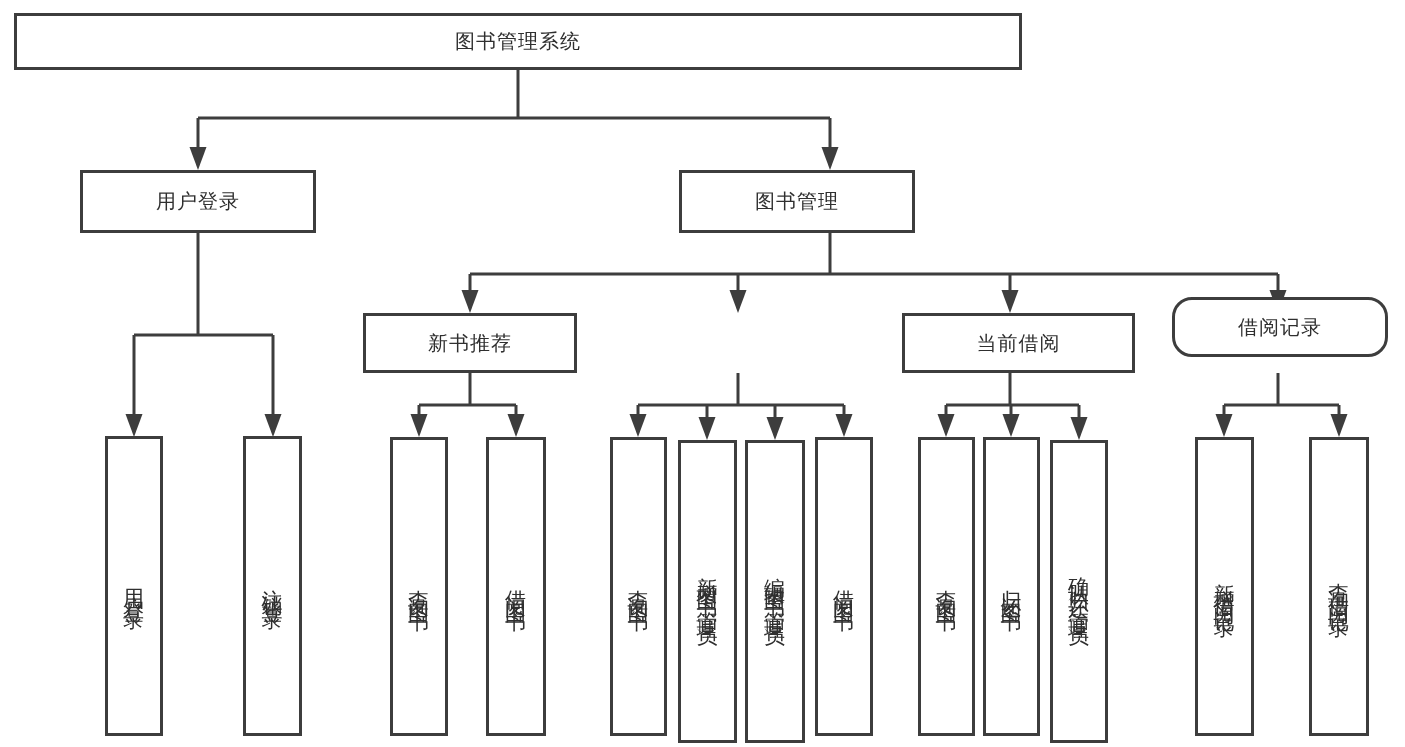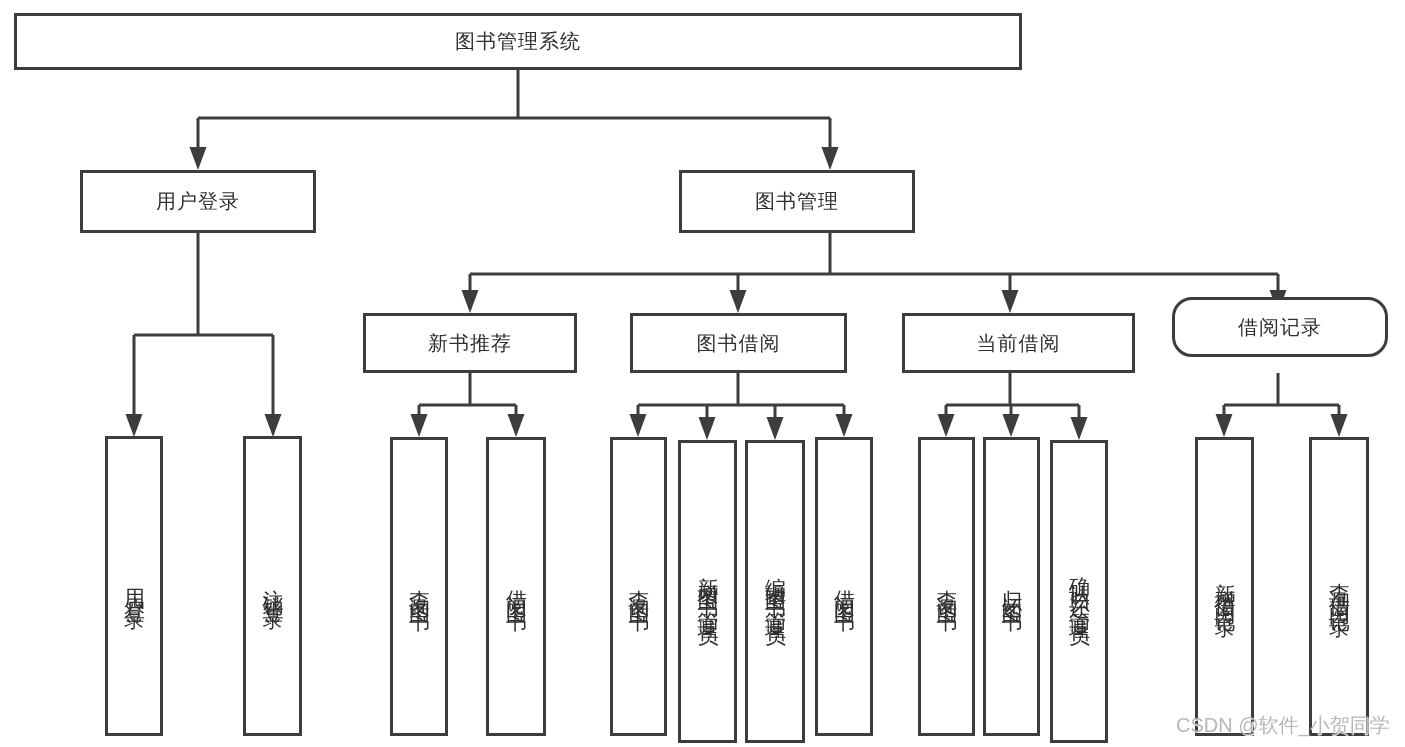--- a/index.html
+++ b/index.html
@@ -26,21 +26,20 @@
   .node {
     position: absolute;
     box-sizing: border-box;
     border: 3px solid #3d3d3d;
     background: #ffffff;
     display: flex;
     align-items: center;
     justify-content: center;
     color: #2f2f2f;
     z-index: 2;
-    font-family: Liberation Serif, serif;
   }
   .node.h {
     font-size: 20px;
     letter-spacing: 1px;
     white-space: nowrap;
   }
   .node.v .vtext {
     writing-mode: vertical-rl;
     text-orientation: mixed;
     font-size: 21px;
@@ -141,21 +140,20 @@
       <polygon points="1330.5,414 1347.5,414 1339,437"></polygon>
     </g>
   </svg>
 
   <div class="node h" style="left:14px; top:13px; width:1008px; height:57px;">图书管理系统</div>
 
   <div class="node h" style="left:80px; top:170px; width:236px; height:63px;">用户登录</div>
   <div class="node h" style="left:679px; top:170px; width:236px; height:63px;">图书管理</div>
 
   <div class="node h" style="left:363px; top:313px; width:214px; height:60px;text-align:right;">新书推荐</div>
-  <div class="node h" style="left:630px; top:313px; width:217px; height:60px;">图书借阅</div>
   <div class="node h" style="left:902px; top:313px; width:233px; height:60px;">当前借阅</div>
   <div class="node h" style="left:1172px; top:297px; width:216px; height:60px;border-radius:20px;">借阅记录</div>
 
   <div class="node v" style="left:105px; top:436px; width:58px; height:300px;">
     <span class="vtext">用户登录</span>
   </div>
   <div class="node v" style="left:243px; top:436px; width:59px; height:300px;">
     <span class="vtext">注销登录</span>
   </div>
 
@@ -189,15 +187,14 @@
     <span class="vtext">确认归还（管理员）</span>
   </div>
 
   <div class="node v" style="left:1195px; top:437px; width:59px; height:299px;">
     <span class="vtext">新增借阅记录</span>
   </div>
   <div class="node v" style="left:1309px; top:437px; width:60px; height:299px;">
     <span class="vtext">查询借阅记录</span>
   </div>
 
-  <div class="watermark">CSDN @软件_小贺同学</div>
 
 </div>
 
 </body></html>

